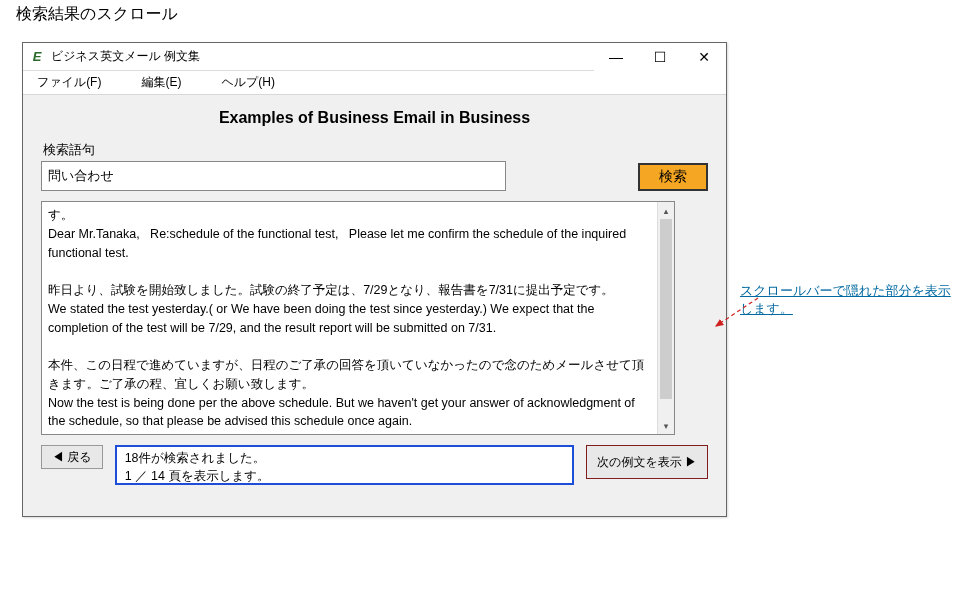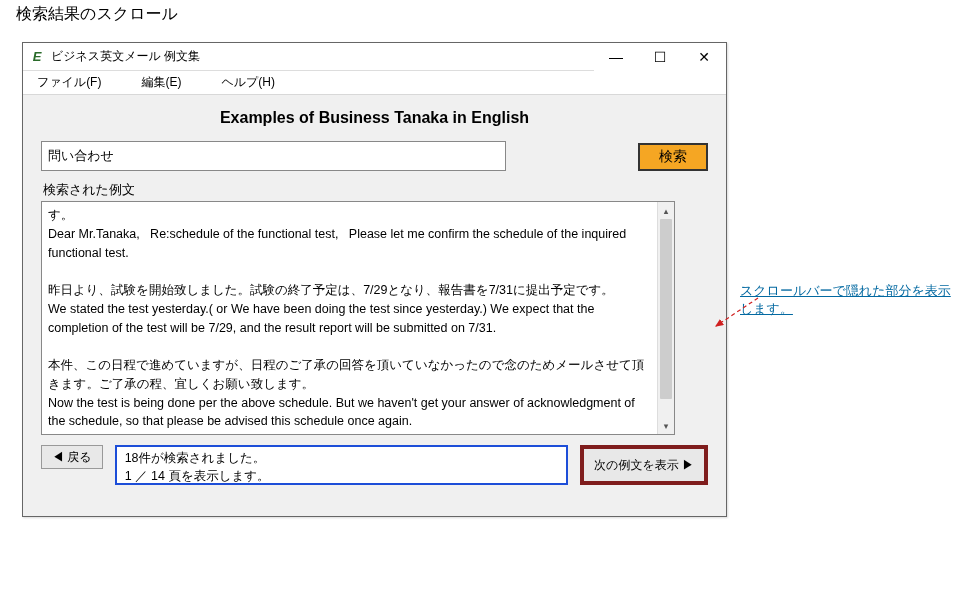--- a/index.html
+++ b/index.html
@@ -166,21 +166,21 @@
     background: #fff;
     padding: 3px 8px;
     font-size: 12.5px;
     line-height: 1.4;
     height: 40px;
   }
   .next-btn {
     height: 24px;
     padding: 16px 10px;
     background: #e8e8e8;
-    border: 4px solid #7f1d1d;
+    border: 1px solid #7f1d1d;
     font-size: 12px;
     display: flex; align-items: center; justify-content: center;
     cursor: pointer;
     align-self: flex-start;
   }
   .annotation {
     position: absolute;
     left: 740px;
     top: 282px;
     color: #0369a1;
@@ -210,30 +210,30 @@
     </div>
   </div>
 
   <div class="menubar">
     <div class="menu-item">ファイル(F)</div>
     <div class="menu-item">編集(E)</div>
     <div class="menu-item">ヘルプ(H)</div>
   </div>
 
   <div class="content">
-    <div class="heading">Examples of Business Tanaka in English</div>
+    <div class="heading">Examples of Business Email in Business</div>
 
     <div class="search-row">
       <div class="search-col">
+        <div class="field-label">検索語句</div>
         <input class="search-input" type="text" value="問い合わせ" style="">
       </div>
       <div class="search-btn">検索</div>
     </div>
 
-    <div class="results-label">検索された例文</div>
     <div class="results-box">
       <div class="results-text">す。
 Dear Mr.Tanaka,   Re:schedule of the functional test,   Please let me confirm the schedule of the inquired functional test.
 
 昨日より、試験を開始致しました。試験の終了予定は、7/29となり、報告書を7/31に提出予定です。
 We stated the test yesterday.( or We have been doing the test since yesterday.) We expect that the completion of the test will be 7/29, and the result report will be submitted on 7/31.
 
 本件、この日程で進めていますが、日程のご了承の回答を頂いていなかったので念のためメールさせて頂きます。ご了承の程、宜しくお願い致します。
 Now the test is being done per the above schedule. But we haven't get your answer of acknowledgment of the schedule, so that please be advised this schedule once again.
 You are kindly requested to accept this schedule.</div>

